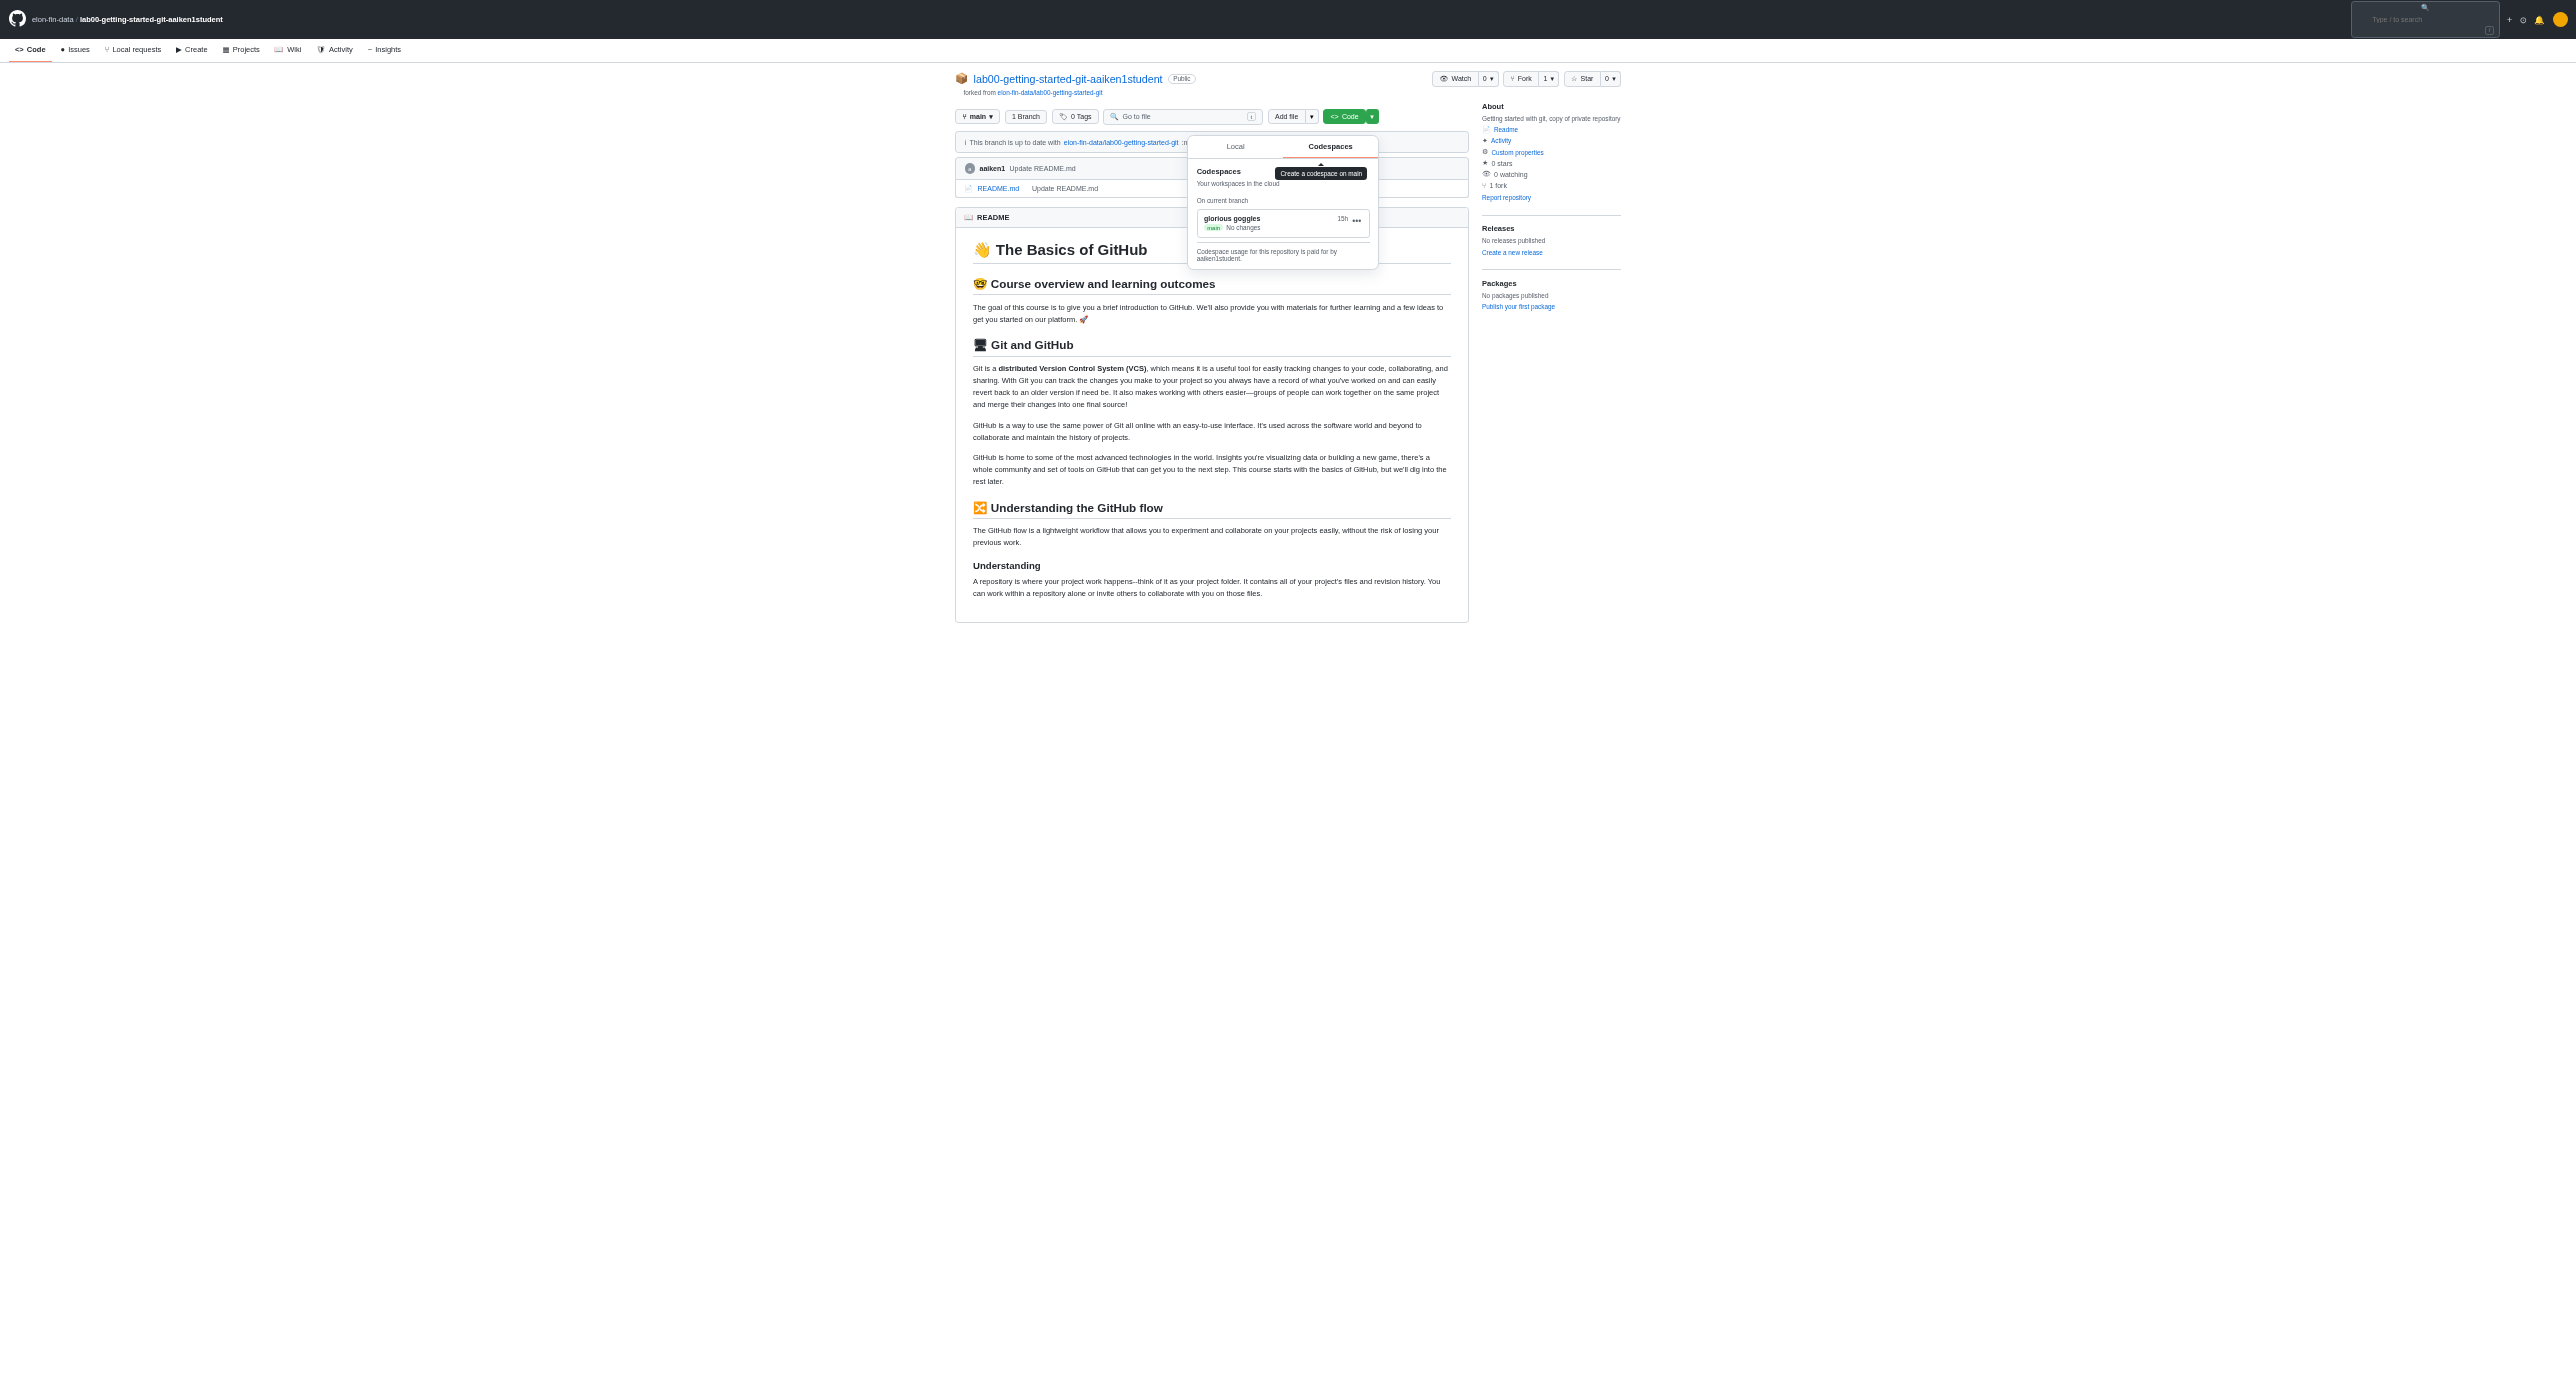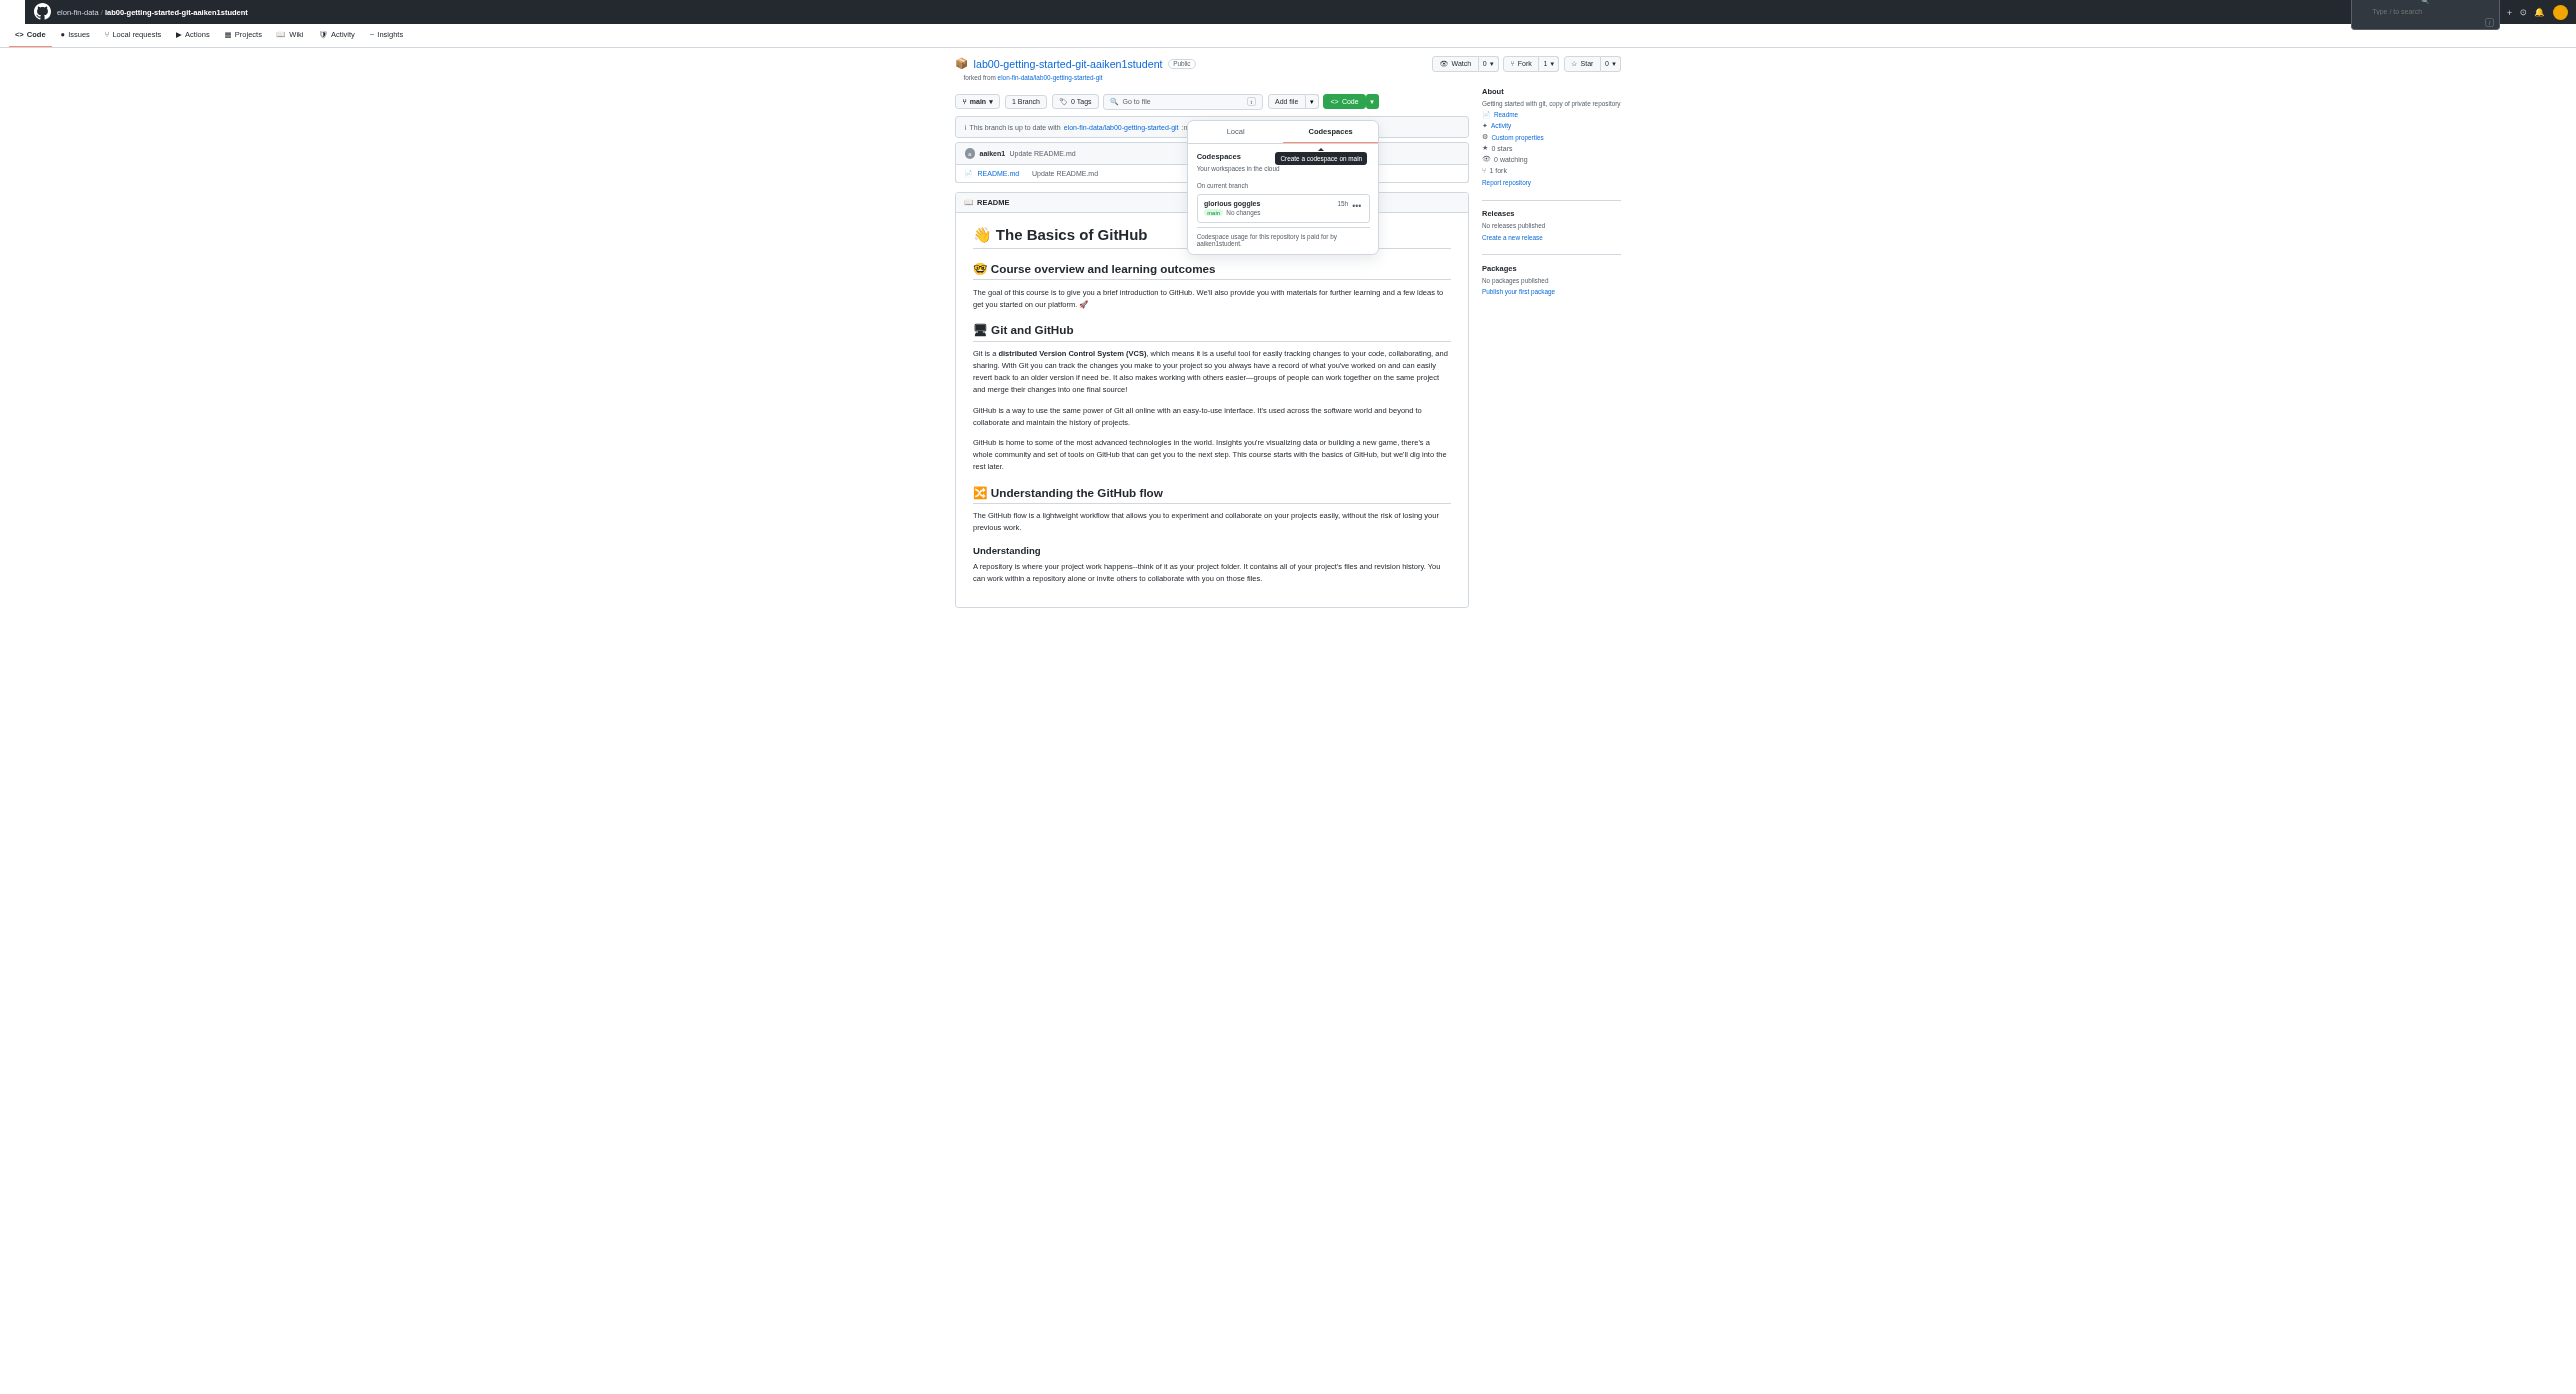--- a/index.html
+++ b/index.html
@@ -4,23 +4,22 @@
   <style>
     * { box-sizing: border-box; margin: 0; padding: 0; }
     body { font-family: -apple-system, BlinkMacSystemFont, "Segoe UI", Helvetica, Arial, sans-serif; font-size: 7.5px; color: #24292f; background: #ffffff; }
 
     
     .top-nav {
       background: #24292f;
       display: flex;
       align-items: center;
       padding: 0 8.5px;
-      height: 24px;
+      height: 39px;
       gap: 6.4px;
-      margin-left: 25px;
     }
     .top-nav-logo { color: white; font-size: 10.7px; flex-shrink: 0; }
     .top-nav-breadcrumb { color: #cdd5df; font-size: 7.5px; display: flex; align-items: center; gap: 2.1px; }
     .top-nav-breadcrumb a { color: #cdd5df; text-decoration: none; }
     .top-nav-breadcrumb .sep { color: #6e7681; }
     .top-nav-breadcrumb .repo { color: white; font-weight: 600; }
     .top-nav-search {
       margin-left: auto;
       background: #32383f;
       border: 0.5px solid #57606a;
@@ -397,21 +396,21 @@
   <a class="sub-nav-item">
     <span class="icon">●</span>
     <span>Issues</span>
   </a>
   <a class="sub-nav-item">
     <span class="icon">⑂</span>
     <span>Local requests</span>
   </a>
   <a class="sub-nav-item">
     <span class="icon">▶</span>
-    <span>Actions</span>
+    <span>Create</span>
   </a>
   <a class="sub-nav-item">
     <span class="icon">▦</span>
     <span>Projects</span>
   </a>
   <a class="sub-nav-item">
     <span class="icon">📖</span>
     <span>Wiki</span>
   </a>
   <a class="sub-nav-item">

